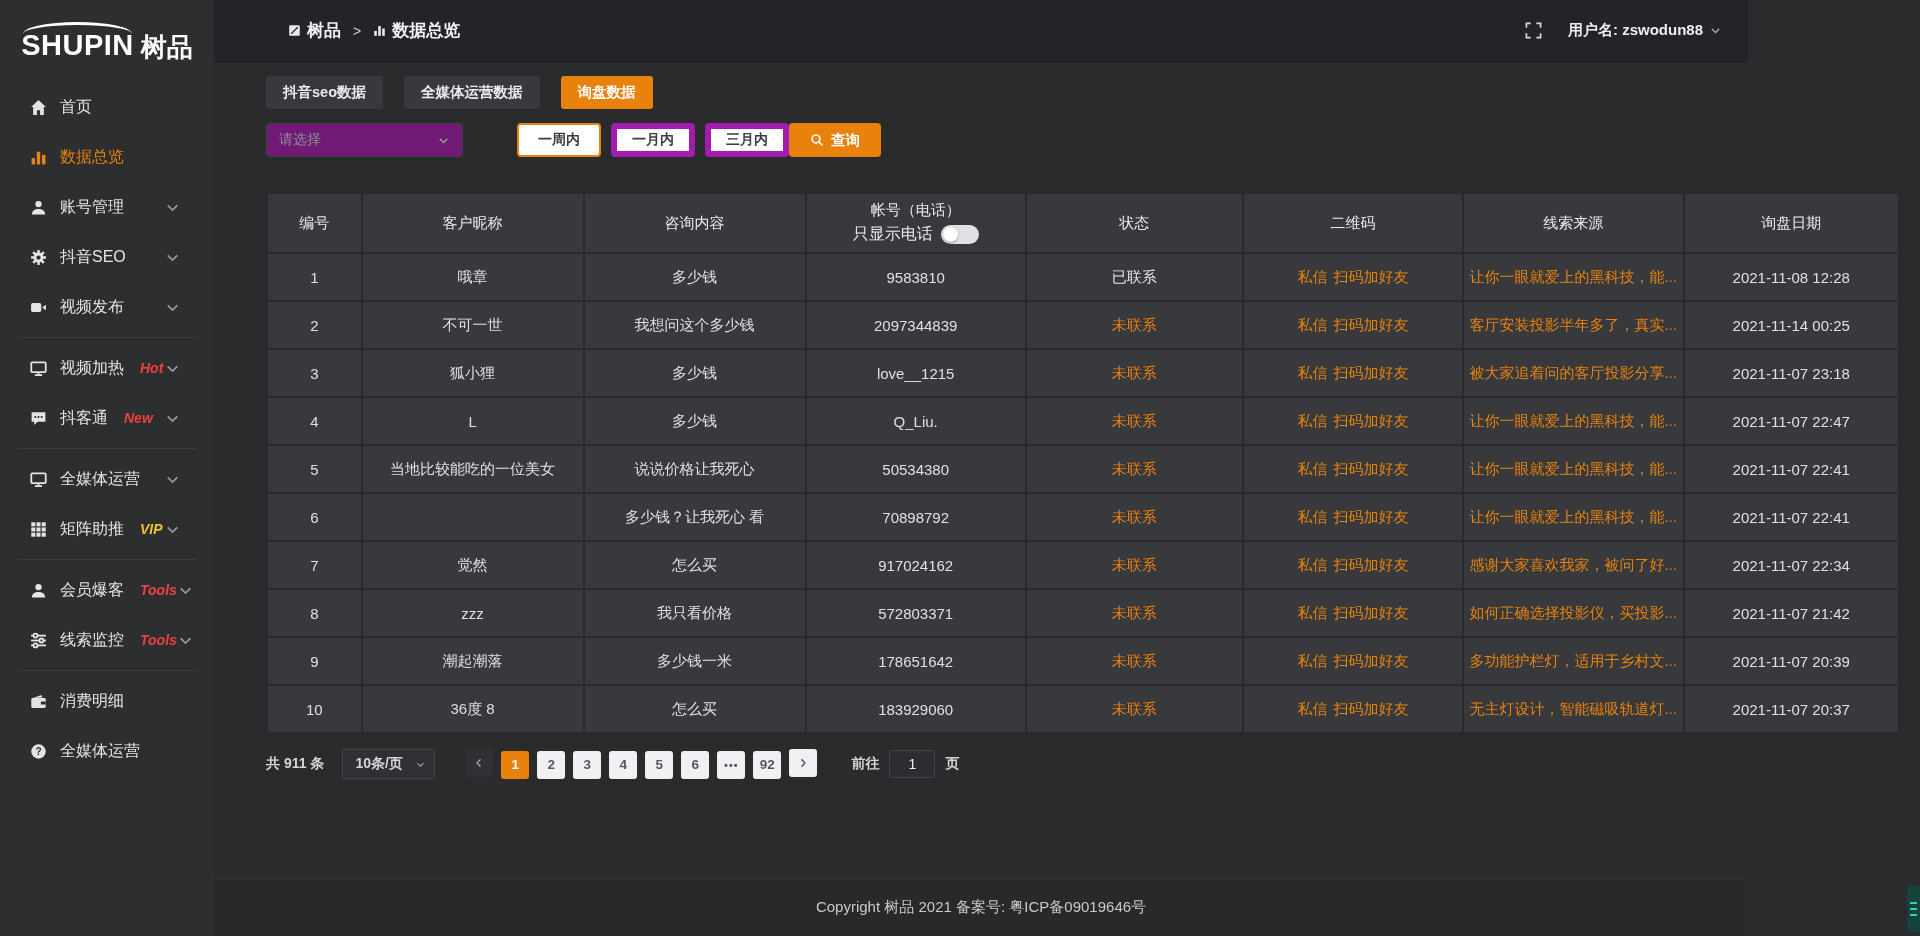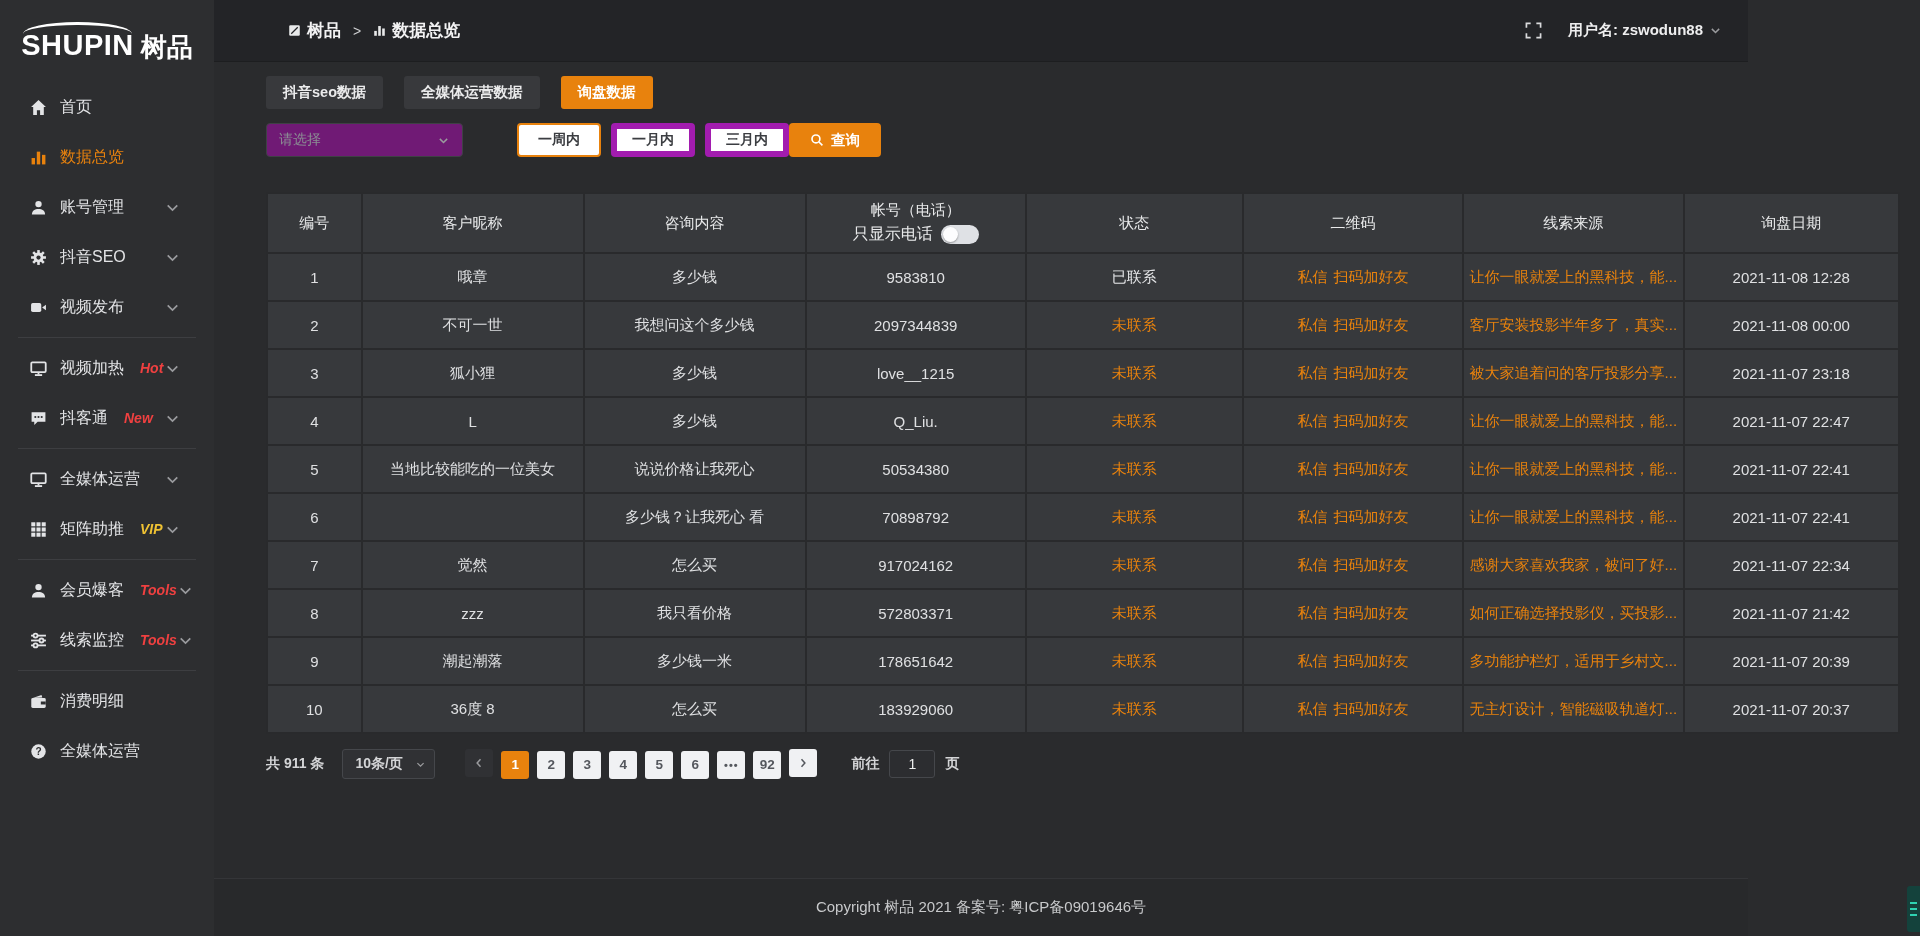--- a/index.html
+++ b/index.html
@@ -443,21 +443,21 @@
               <td>2021-11-08 12:28</td>
             </tr>
             <tr>
               <td>2</td>
               <td>不可一世</td>
               <td>我想问这个多少钱</td>
               <td>2097344839</td>
               <td class="status-pending">未联系</td>
               <td><span class="qr-link">私信</span><span class="qr-link">扫码加好友</span></td>
               <td><span class="source-link">客厅安装投影半年多了，真实...</span></td>
-              <td>2021-11-08 00:00</td>
+              <td>2021-11-14 00:25</td>
             </tr>
             <tr>
               <td>3</td>
               <td>狐小狸</td>
               <td>多少钱</td>
               <td>love__1215</td>
               <td class="status-pending">未联系</td>
               <td><span class="qr-link">私信</span><span class="qr-link">扫码加好友</span></td>
               <td><span class="source-link">被大家追着问的客厅投影分享...</span></td>
               <td>2021-11-07 23:18</td>

